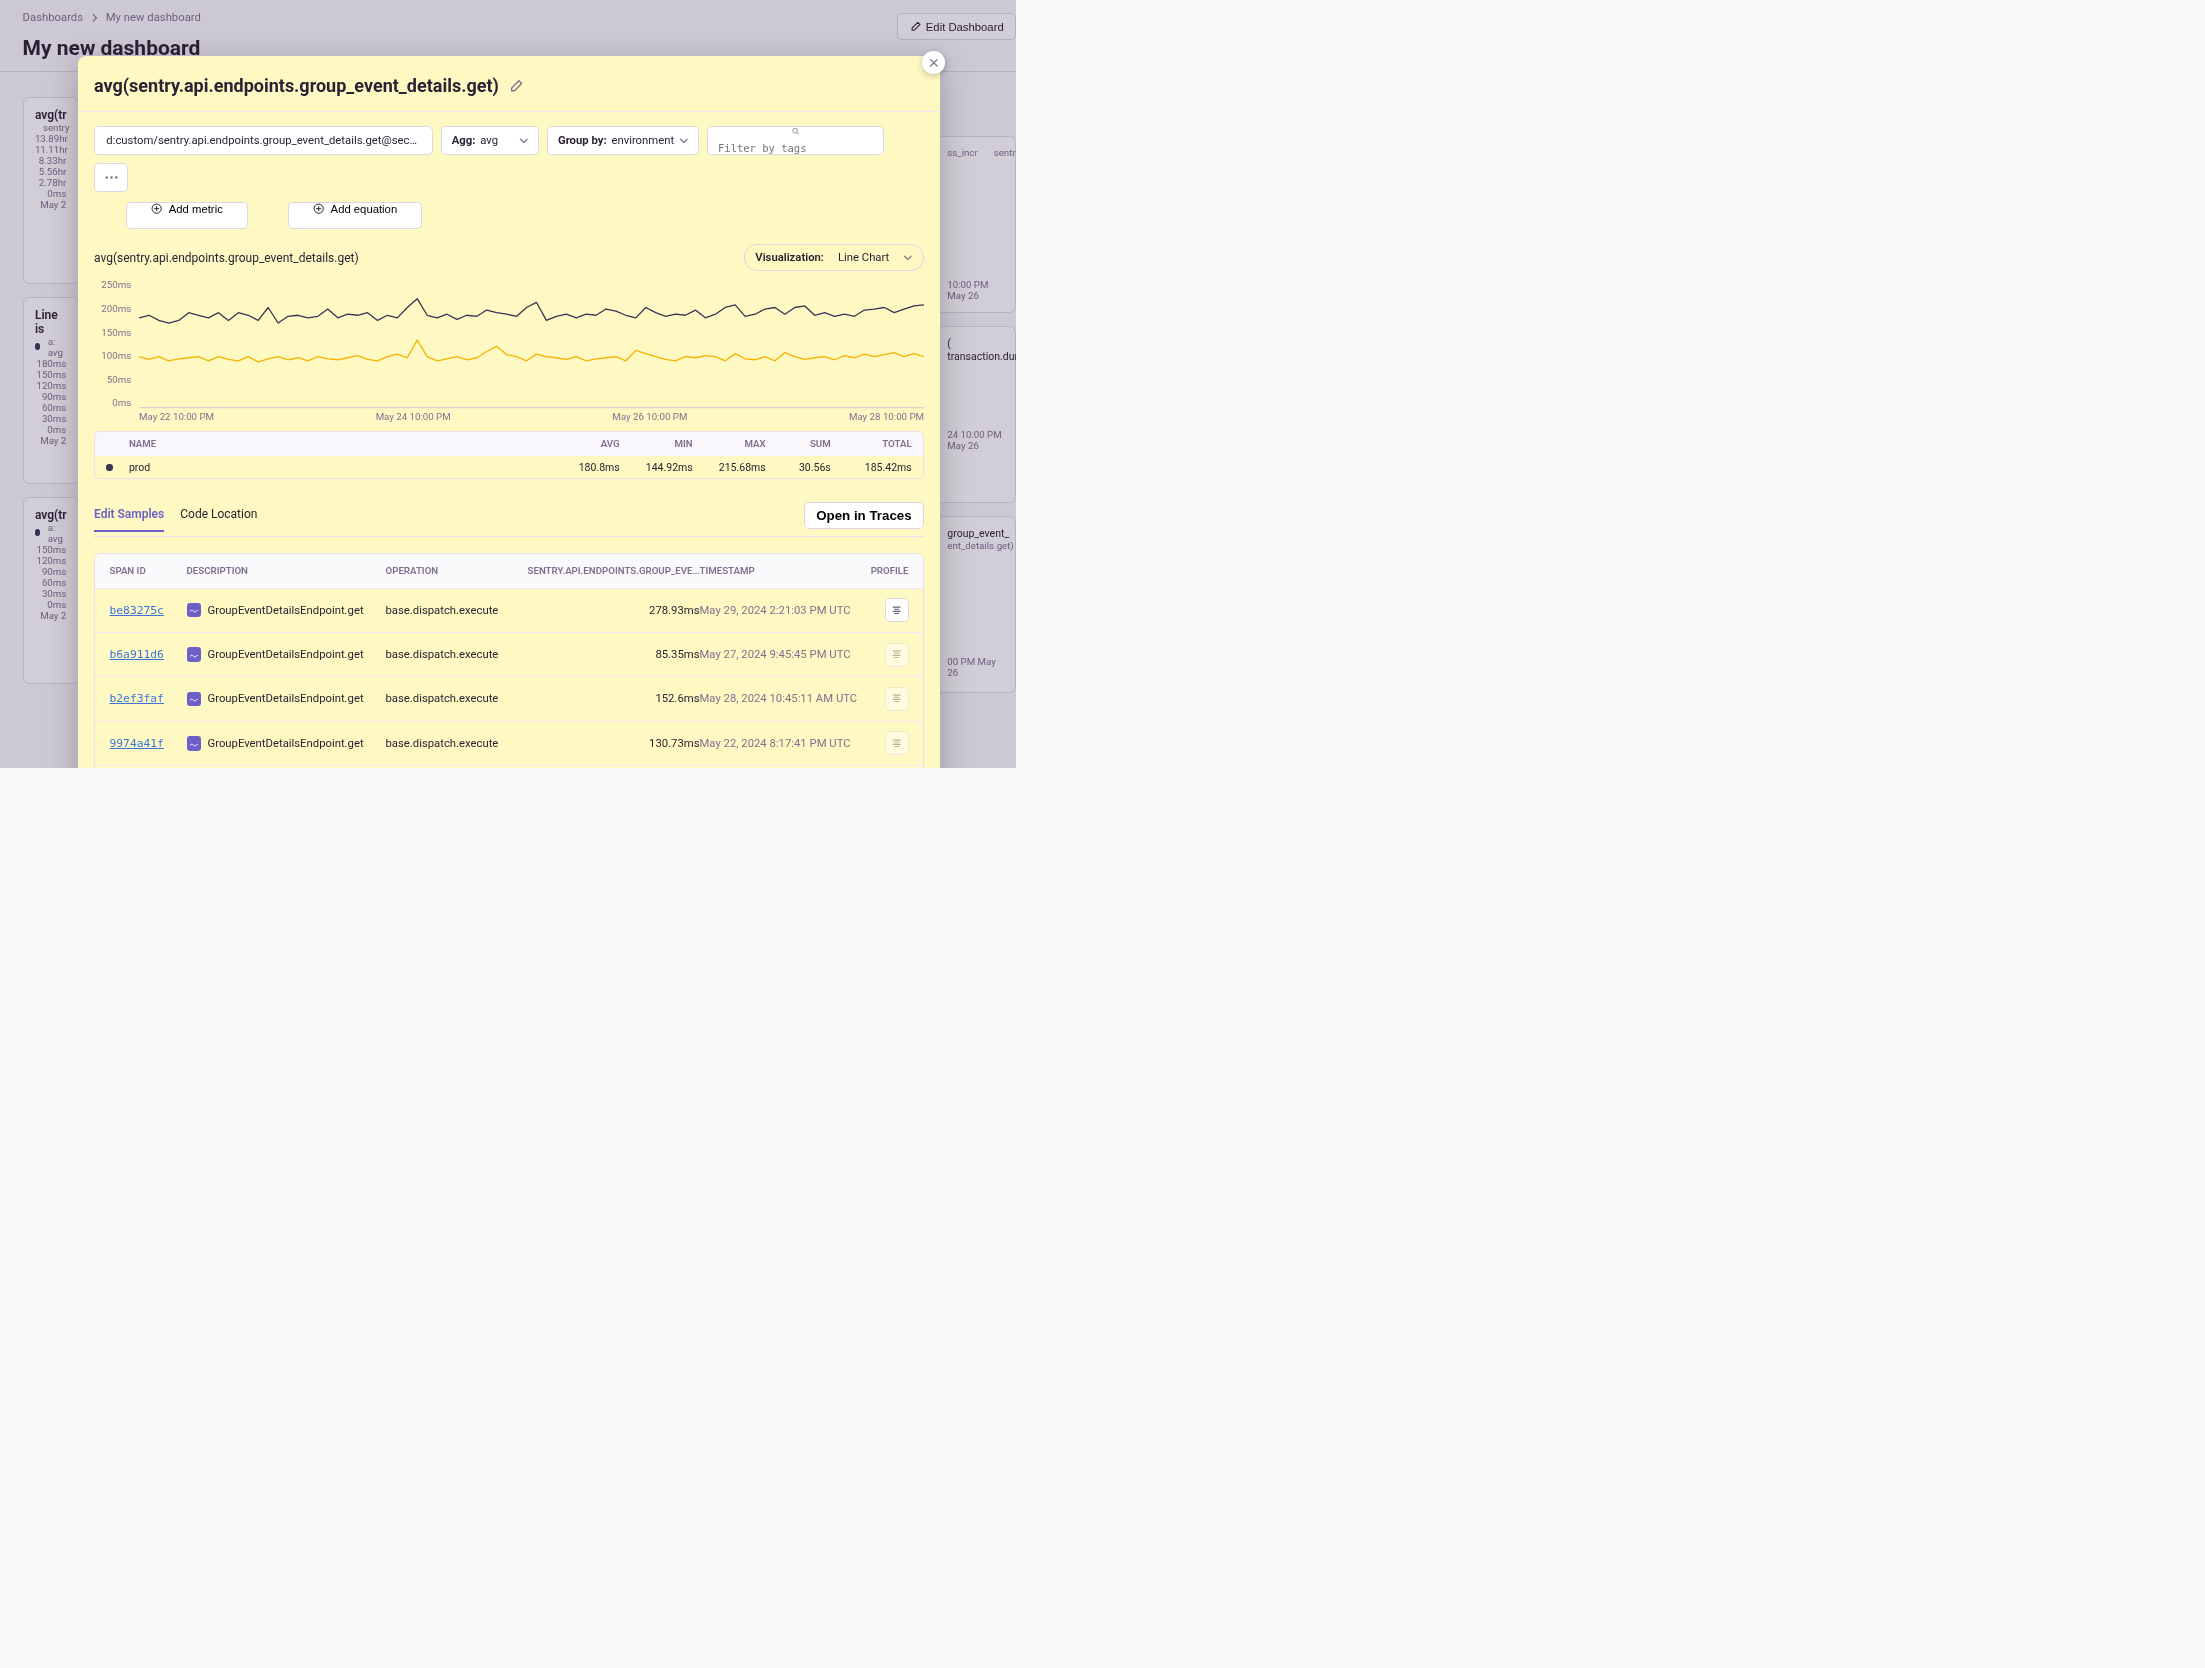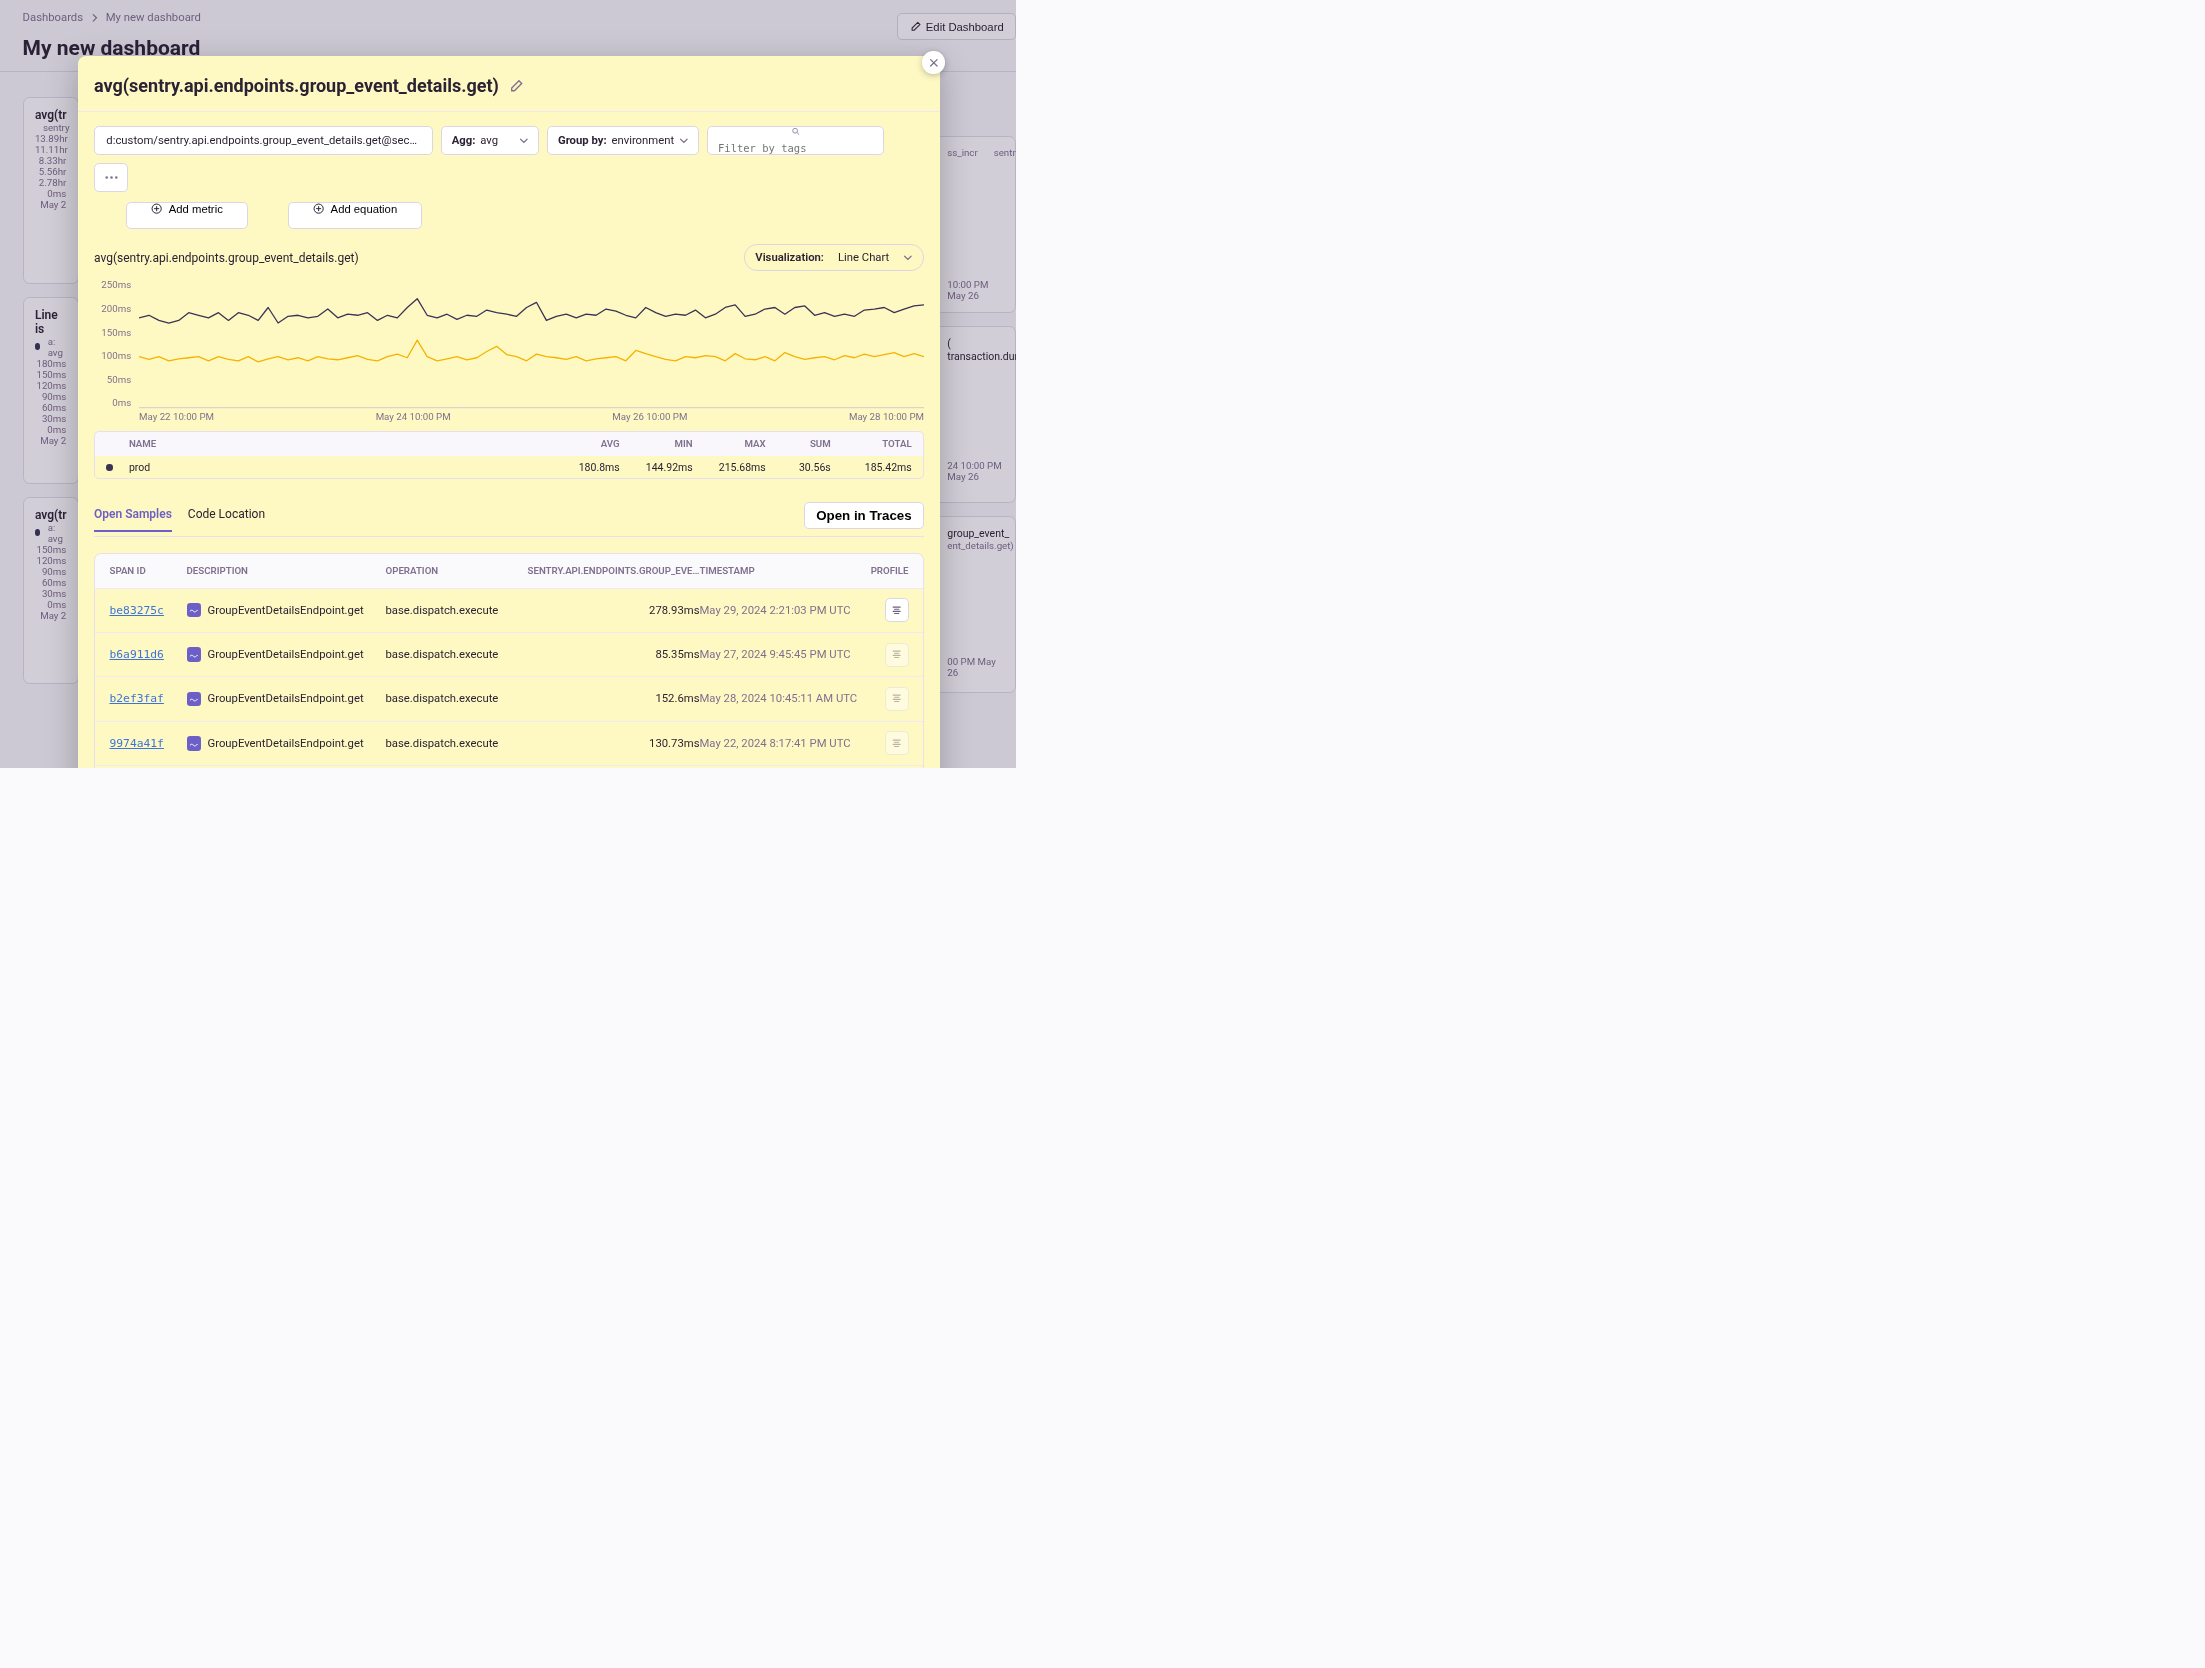--- a/index.html
+++ b/index.html
@@ -146,21 +146,21 @@
     <div class="bg-card" style="height:177px;">
       <div class="bg-legend">
           <span>ss_incr</span>
           <span class="dot" style="background:#3a3354"></span>
           <span>sentry.t</span>
         </div>
       <div style="font-size:9.7px;color:#80708f;margin-top:121px">10:00 PM   May 26</div>
     </div>
     <div class="bg-card" style="height:177px;">
       <div style="font-size:10.5px">( transaction.duration)</div>
-      <div style="font-size:9.7px;color:#80708f;margin-top:97px">24 10:00 PM  May 26</div>
+      <div style="font-size:9.7px;color:#80708f;margin-top:66px">24 10:00 PM  May 26</div>
     </div>
     <div class="bg-card" style="height:177px;">
       <div style="font-size:10.5px">group_event_</div>
       <div style="font-size:9.7px;color:#80708f">ent_details.get)</div>
       <div style="font-size:9.7px;color:#80708f;margin-top:105px">00 PM   May 26</div>
     </div>
   </div>
 </div>
 
 <div class="bg-overlay"></div>
@@ -280,21 +280,21 @@
             <div>144.92ms</div>
             <div>215.68ms</div>
             <div>30.56s</div>
             <div>185.42ms</div>
           </div>
         </div>
     </div>
 
     <div class="tabs-row">
       <div class="tabs">
-        <div class="tab active">Open Samples</div>
+        <div class="tab active">Edit Samples</div>
         <div class="tab">Code Location</div>
       </div>
       <button class="open-traces">Open in Traces</button>
     </div>
 
     <div class="span-table">
       <div class="thdr">
         <div>SPAN ID</div>
         <div>DESCRIPTION</div>
         <div>OPERATION</div>

